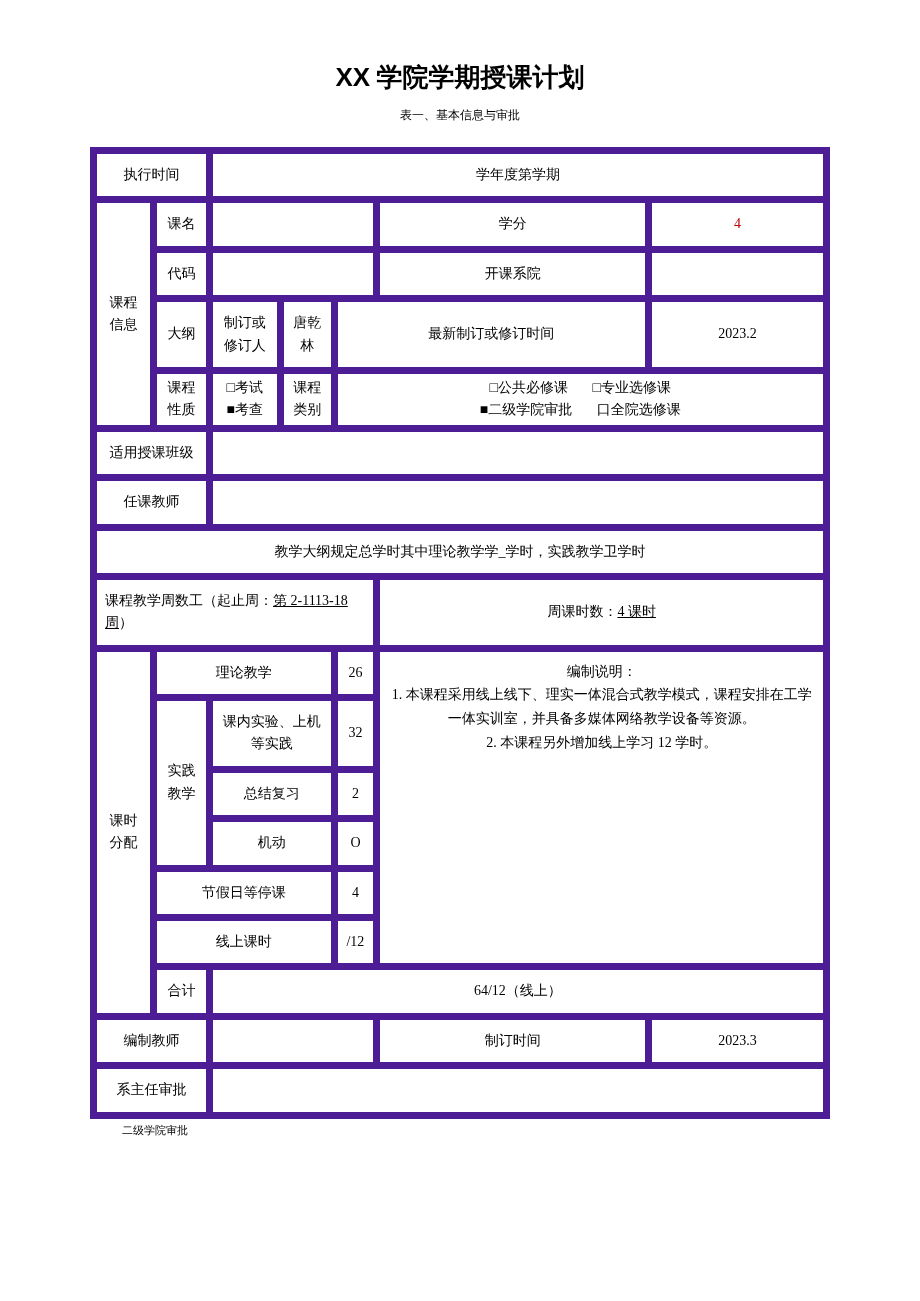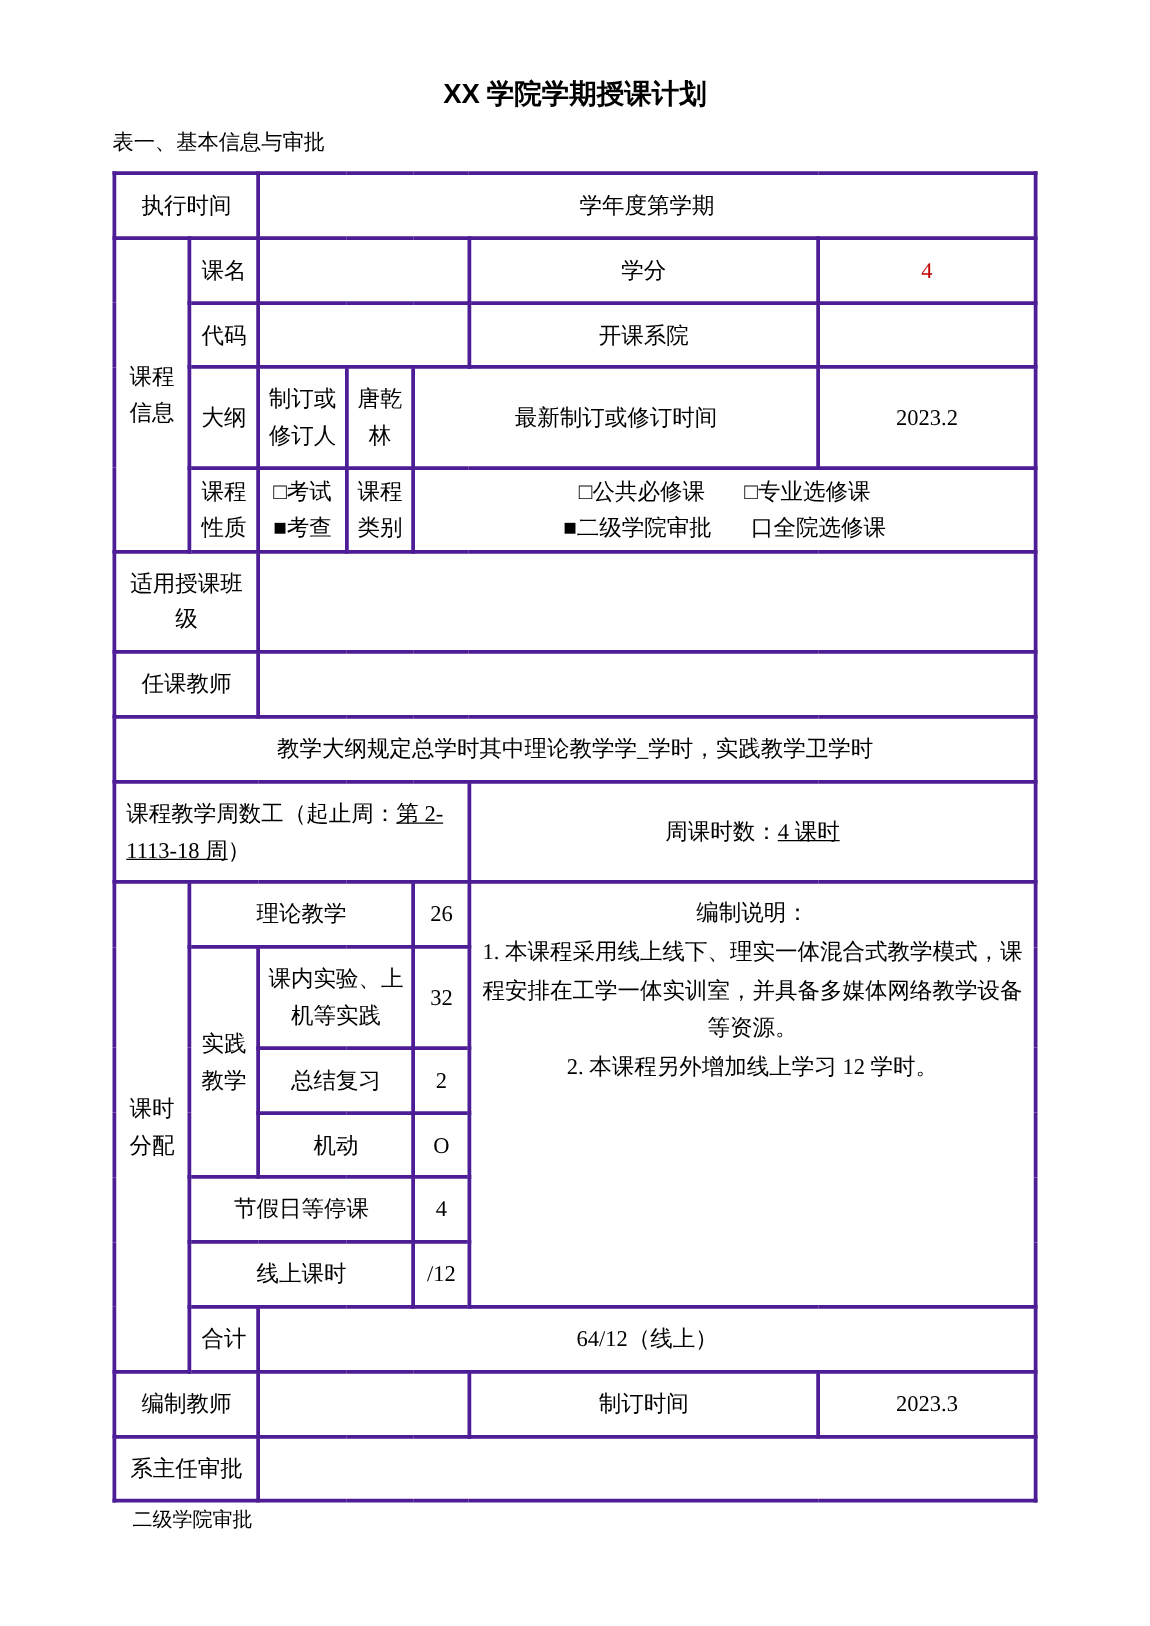--- a/index.html
+++ b/index.html
@@ -9,56 +9,57 @@
     }
     body {
       background: #ffffff;
       font-family: "SimSun", "宋体", serif;
       padding: 60px 90px;
       font-size: 15px;
       color: #000;
     }
     .title {
       text-align: center;
-      font-size: 22px;
+      font-size: 26px;
       font-weight: bold;
       margin-bottom: 12px;
     }
     .title .xx {
       font-family: Arial, sans-serif;
       font-weight: bold;
     }
     .subtitle {
-      font-size: 17px;
-      margin-bottom: 12px;
+      text-align: center;
+      font-size: 12px;
+      margin-bottom: 23px;
     }
     table {
       width: 100%;
       border-collapse: collapse;
       border: 1.5px solid #000;
     }
     td {
-      border: 3px solid #4c1d95;
+      border: 7px solid #4c1d95;
       padding: 10px 6px;
       text-align: center;
       vertical-align: middle;
-      font-size: 18px;
+      font-size: 14px;
       line-height: 1.6;
     }
     .left-text {
       text-align: left;
       padding-left: 8px;
       margin-top: 29px;
     }
     .red { color: #c00000; }
     .underline { text-decoration: underline; }
     .below-table {
       margin-top: 4px;
-      margin-left: 16px;
-      font-size: 16px;
+      margin-left: 32px;
+      font-size: 11px;
       font-family: Liberation Serif, serif;
     }
     .cat-row td { padding: 3px 4px; }
     .desc-cell {
       text-align: center;
       vertical-align: top;
       padding: 8px;
       line-height: 1.7;
     }
   </style>

